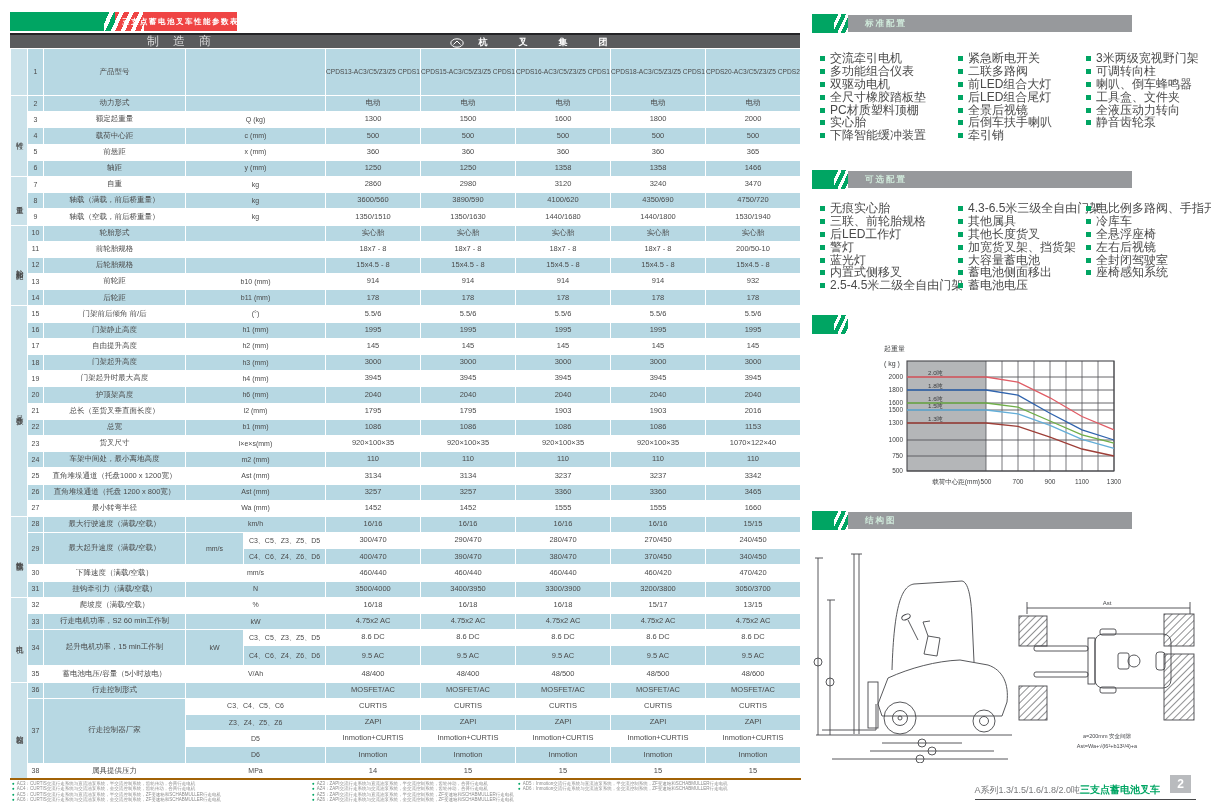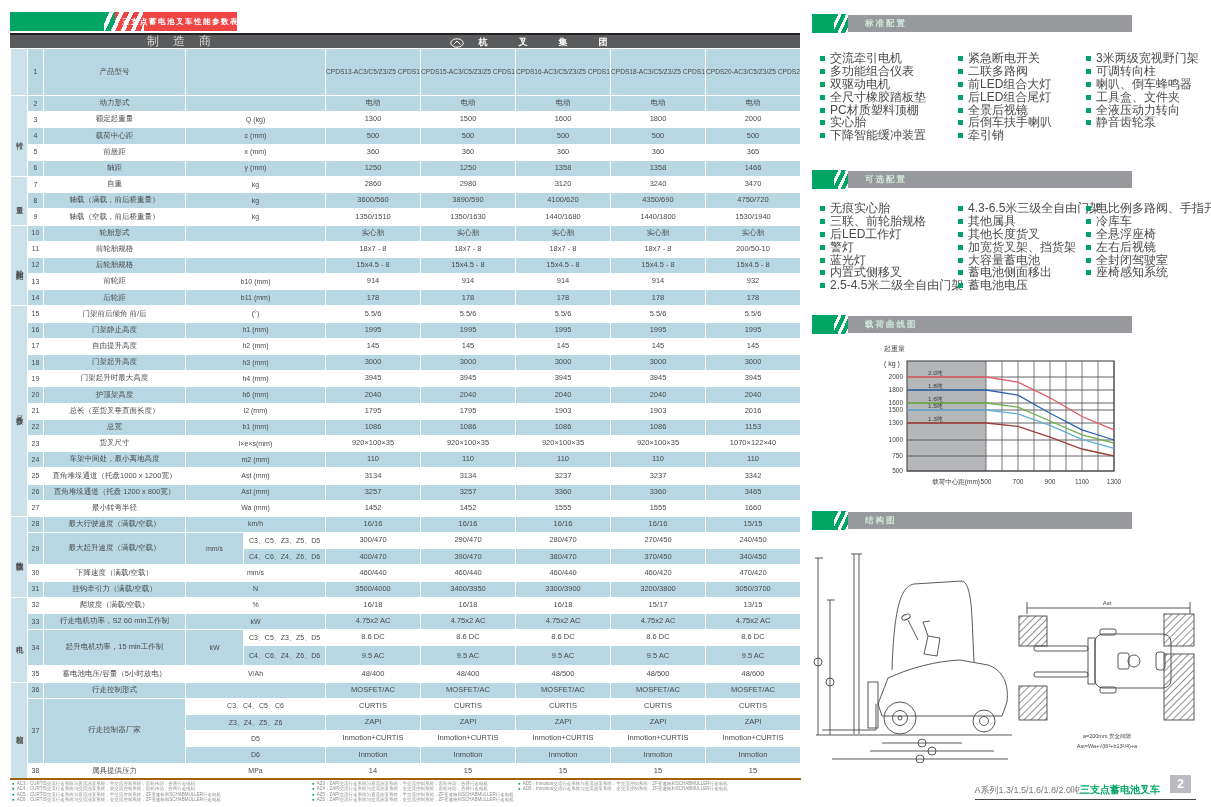--- a/index.html
+++ b/index.html
@@ -584,21 +584,20 @@
     <div class="bar">标准配置</div>
   </div>
   <div class="sec-hdr hdr-opt">
     <div class="g"></div>
     <div class="st"></div>
     <div class="bar">可选配置</div>
   </div>
   <div class="sec-hdr hdr-chart">
     <div class="g"></div>
     <div class="st"></div>
-    <div class="bar">载荷曲线图</div>
   </div>
   <div class="sec-hdr hdr-struct">
     <div class="g"></div>
     <div class="st"></div>
     <div class="bar">结构图</div>
   </div>
 
   <div class="cfg-list std">
       <div class="ccol c0">
         <div class="citem"><span class="sq"></span><span>交流牵引电机</span></div>

